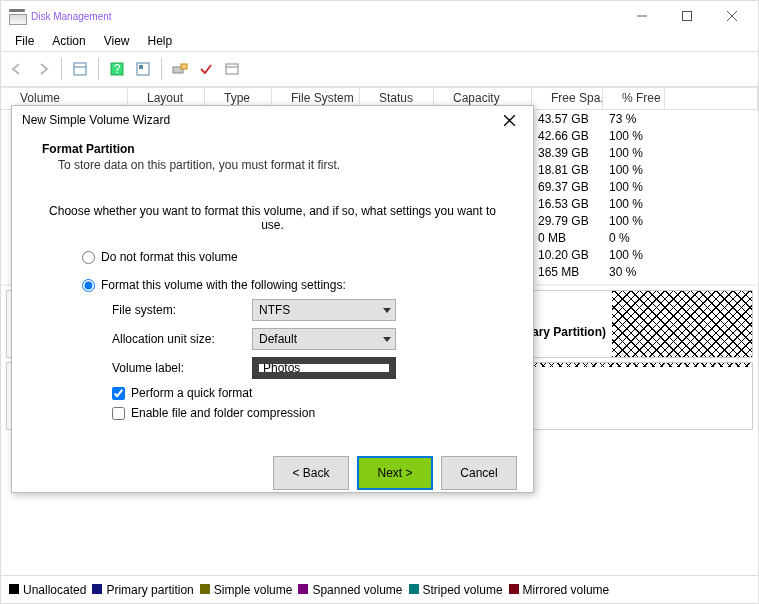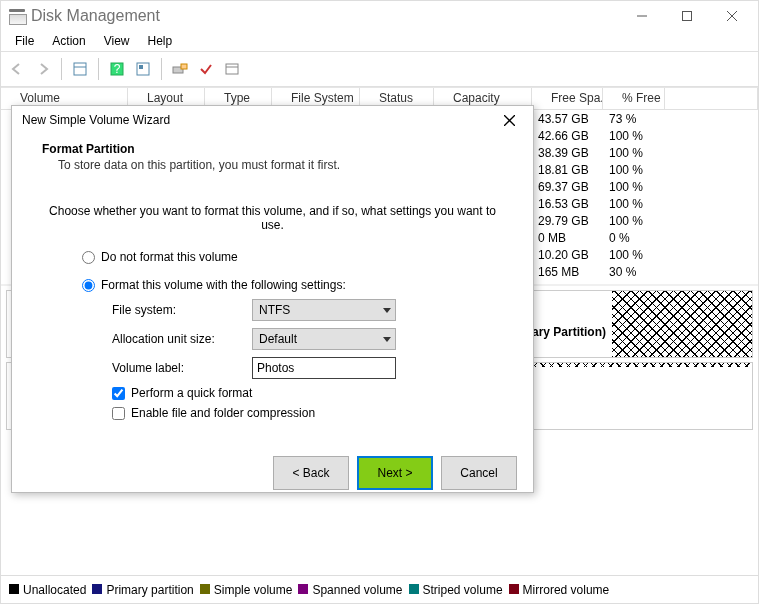--- a/index.html
+++ b/index.html
@@ -3,21 +3,21 @@
 <meta charset="utf-8">
 <style>
   *{box-sizing:border-box;margin:0;padding:0;font-family:"Segoe UI",Tahoma,sans-serif;font-size:12px;color:#000}
   body{background:#fff;width:759px;height:604px;border:1px solid #ddd;position:relative;overflow:hidden}
 
   
   .titlebar{height:30px;display:flex;align-items:center;padding:0 4px;background:#fff}
   .titlebar .ticon{width:16px;height:14px;margin:0 6px 0 4px;display:inline-block;position:relative}
   .titlebar .ticon::before{content:"";position:absolute;left:0;top:0;width:16px;height:3px;background:#777;border-radius:1px}
   .titlebar .ticon::after{content:"";position:absolute;left:0;top:5px;width:16px;height:9px;border:1px solid #999;background:linear-gradient(#ddd,#f5f5f5)}
-  .titlebar .title{flex:1;font-size:16px;color:#737373}
+  .titlebar .title{flex:1;font-size:10px;color:#8b5cf6}
   .winbtn{width:45px;height:30px;display:flex;align-items:center;justify-content:center;color:#555}
   .winbtn svg{width:10px;height:10px;stroke:#555;stroke-width:1;fill:none}
 
   
   .menubar{height:20px;display:flex;align-items:center;gap:2px;padding:0 6px}
   .menubar span{padding:2px 8px}
 
   
   .toolbar{height:36px;border-top:1px solid #e0e0e0;border-bottom:1px solid #e0e0e0;display:flex;align-items:center;padding:0 4px;gap:2px}
   .tbtn{width:24px;height:24px;border:1px solid transparent;display:flex;align-items:center;justify-content:center}
@@ -59,21 +59,21 @@
   .msect .h1{font-weight:600;font-size:12px}
   .msect .sub{font-size:12px;color:#333;padding-left:16px;padding-top:2px}
   .mbody{padding:6px 30px;font-size:12px}
   .centerline{text-align:center;margin:22px 0 18px 0}
   .radio-row{display:flex;align-items:center;gap:6px;margin:14px 0 6px 40px}
   .radio-row input{margin:0}
   .formrow{display:flex;align-items:center;margin:7px 0 7px 70px}
   .formrow label{width:140px}
   .sel{width:144px;height:22px;border:1px solid #adadad;background:#e1e1e1;display:flex;align-items:center;justify-content:space-between;padding:0 4px 0 6px}
   .sel .caret{border-left:4px solid transparent;border-right:4px solid transparent;border-top:5px solid #333}
-  .textin{width:144px;height:22px;border:1px solid #404040;padding:0 4px;outline:none;font-size:12px}
+  .textin{width:144px;height:22px;border:7px solid #404040;padding:0 4px;outline:none;font-size:12px}
   .chkrow{display:flex;align-items:center;gap:6px;margin:6px 0 6px 70px}
   .mfoot{position:absolute;left:0;right:0;bottom:0;height:38px;border-top:0;display:flex;justify-content:flex-end;align-items:center;gap:8px;padding:0 16px}
   .btn{width:76px;height:34px;border:1px solid #adadad;background:#e1e1e1;display:flex;align-items:center;justify-content:center}
   .btn.primary{border:2px solid #0078d7;background:#84cc16}
 
   
   .w-vol{width:127px}.w-lay{width:77px}.w-type{width:67px}.w-fs{width:88px}.w-stat{width:74px}.w-cap{width:98px}.w-free{width:71px}.w-pct{width:62px}.w-rest{flex:1}
 </style>
 </head>
 <body>

